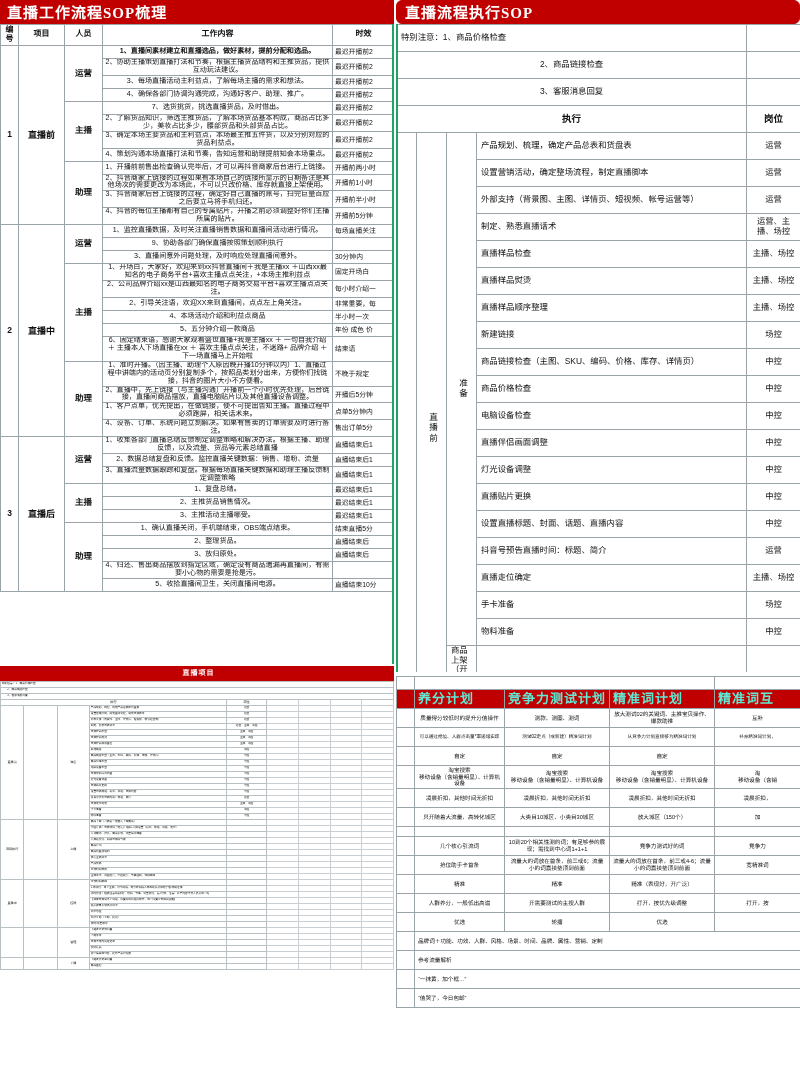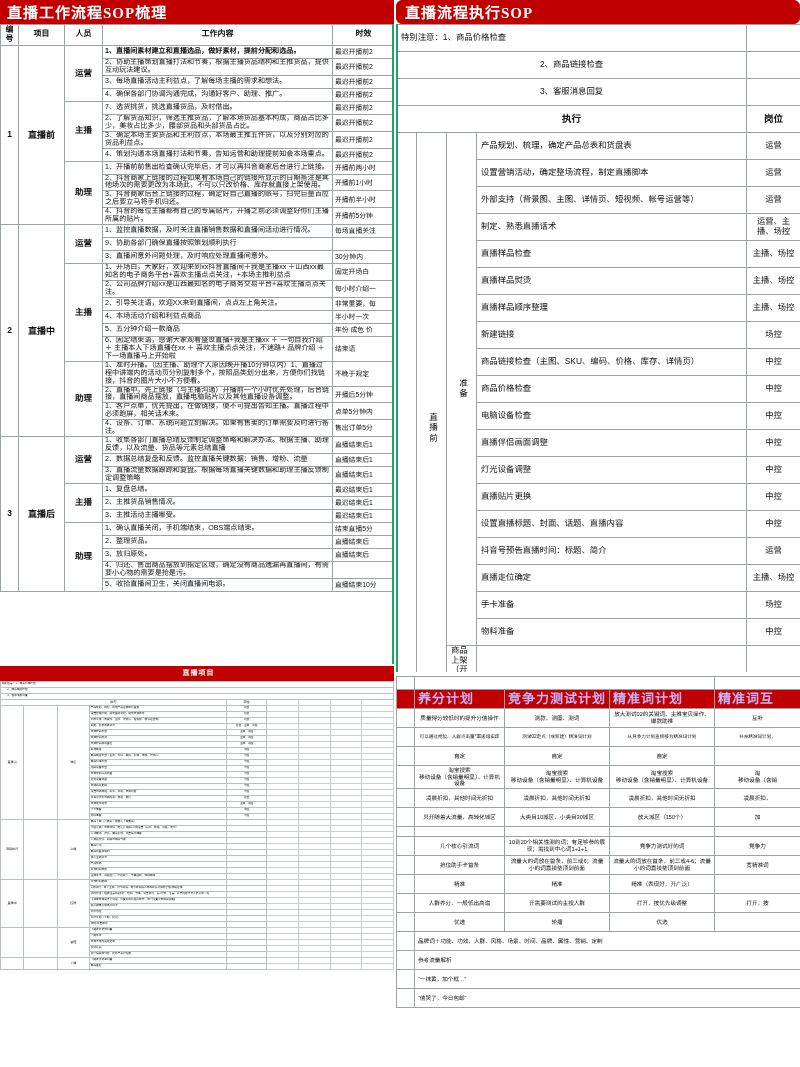--- a/index.html
+++ b/index.html
@@ -29,21 +29,21 @@
   #q-br{left:396px;top:676px;width:404px;height:391px;}
 
   
   #q-tl .banner{height:22px;font-size:15px;padding-left:6px;text-align:left;}
   #q-tl table{font-size:7.1px;line-height:1.12;}
   #q-tl td{height:12px;padding:0 2px;}
   #q-tl .hdr{font-size:8px;font-weight:bold;text-align:center;background:#fff;}
   #q-tl .ctr{text-align:center;font-weight:bold;font-size:8.5px;}
   #q-tl .stage{text-align:center;font-weight:bold;font-size:9px;}
   #q-tl .role{text-align:center;font-weight:bold;font-size:8.5px;}
-  #q-tl .body{text-align:left;}
+  #q-tl .body{text-align:center;}
   #q-tl .b1{font-weight:bold;}
   #q-tl .tm{text-align:left;font-size:6.8px;}
 
   
   #tl-sel{position:absolute;left:392px;top:24px;width:2px;height:640px;background:#21a366;}
 
   
   #q-tr .banner{height:22px;font-size:15px;padding-left:8px;text-align:left;border-radius:6px;}
   #q-tr table{font-size:8.4px;line-height:1.15;}
   #q-tr td{height:26px;padding:0 4px;}
@@ -63,21 +63,21 @@
   #q-bl .mini-note{text-align:left;font-size:2.7px;}
   #q-bl .mini-hd{text-align:center;font-size:3.2px;}
   #q-bl .mini-pos{text-align:center;font-size:2.7px;}
   #q-bl .mini-stage{text-align:center;font-size:3.1px;}
   #q-bl .blank{border:1px solid #c9cfd2;}
 
   
   #q-br .plans{font-size:5.6px;line-height:1.2;}
   #q-br .plans td{height:16px;padding:1px 3px;border:1px solid #9aa3a8;}
   #q-br .phd{
-    background:#c00000;color:#c4b5fd;font-weight:bold;text-align:left;
+    background:#c00000;color:#5eead4;font-weight:bold;text-align:left;
     font-family:"Liberation Serif","DejaVu Serif",serif;
     font-size:13px;letter-spacing:1px;height:20px;border:1px solid #c00000;
     padding-left:6px;
   }
   #q-br .c{text-align:center;}
   #q-br .l{text-align:left;}
   #q-br .sm{font-size:4.6px;}
   #q-br .gap td{height:7px;border-left:1px solid #9aa3a8;border-right:1px solid #9aa3a8;
                 border-top:none;border-bottom:none;}
   #q-br .full{text-align:left;font-size:5.6px;height:18px;}

